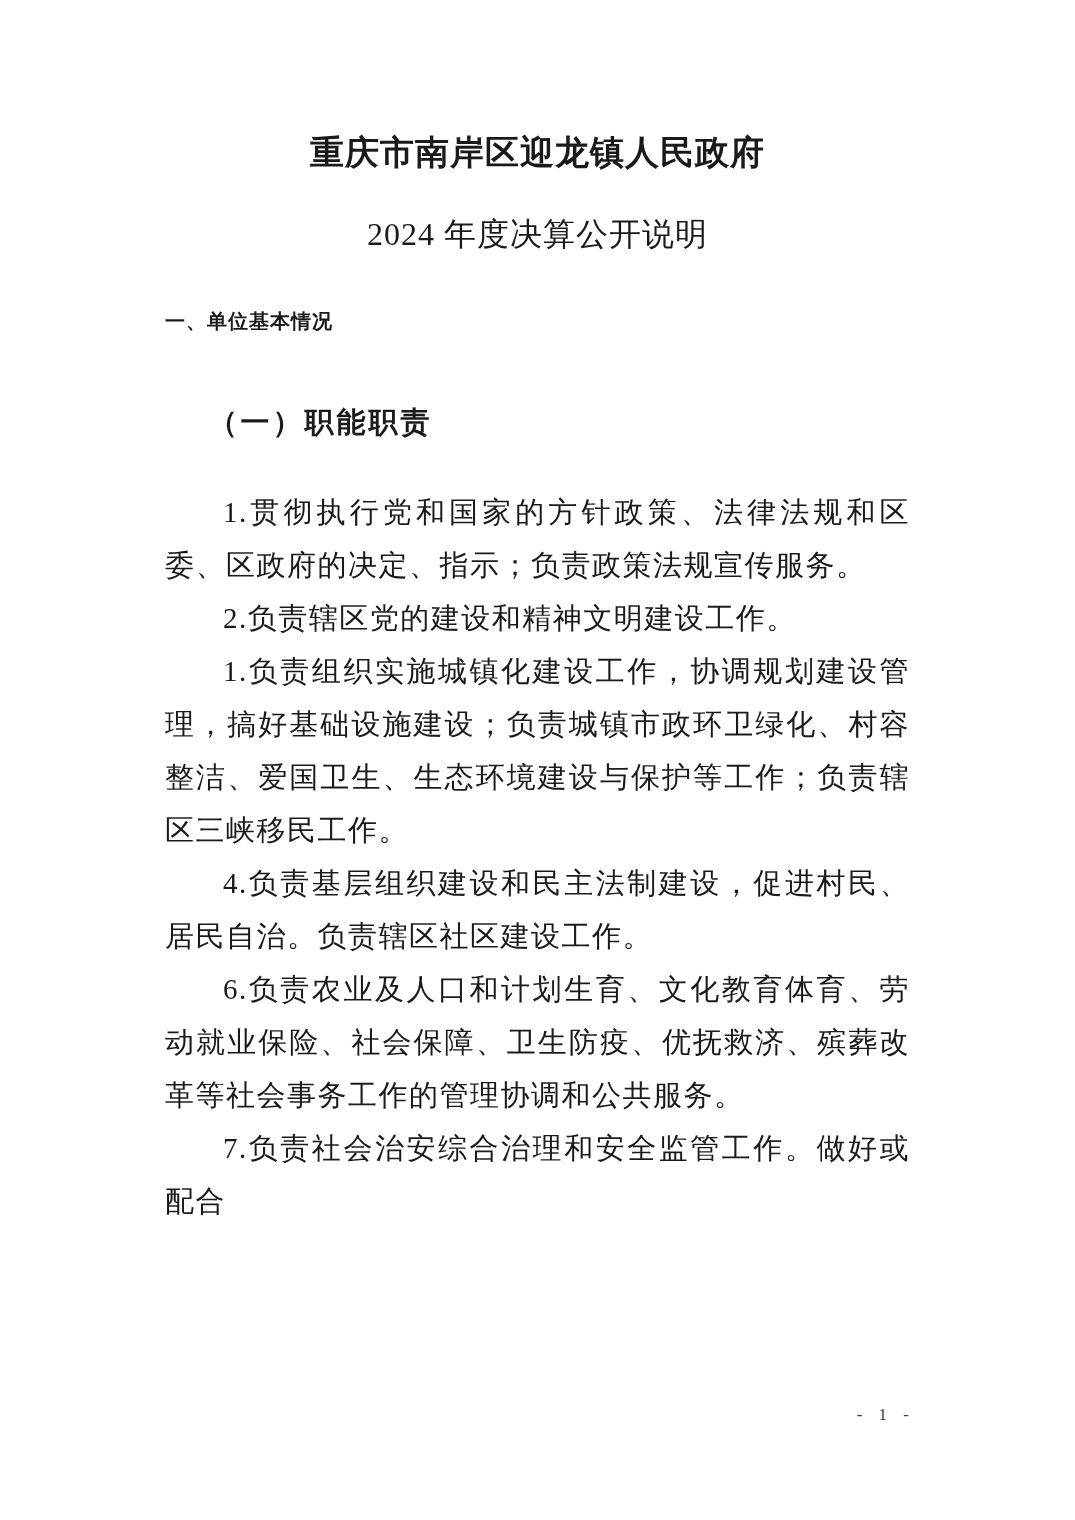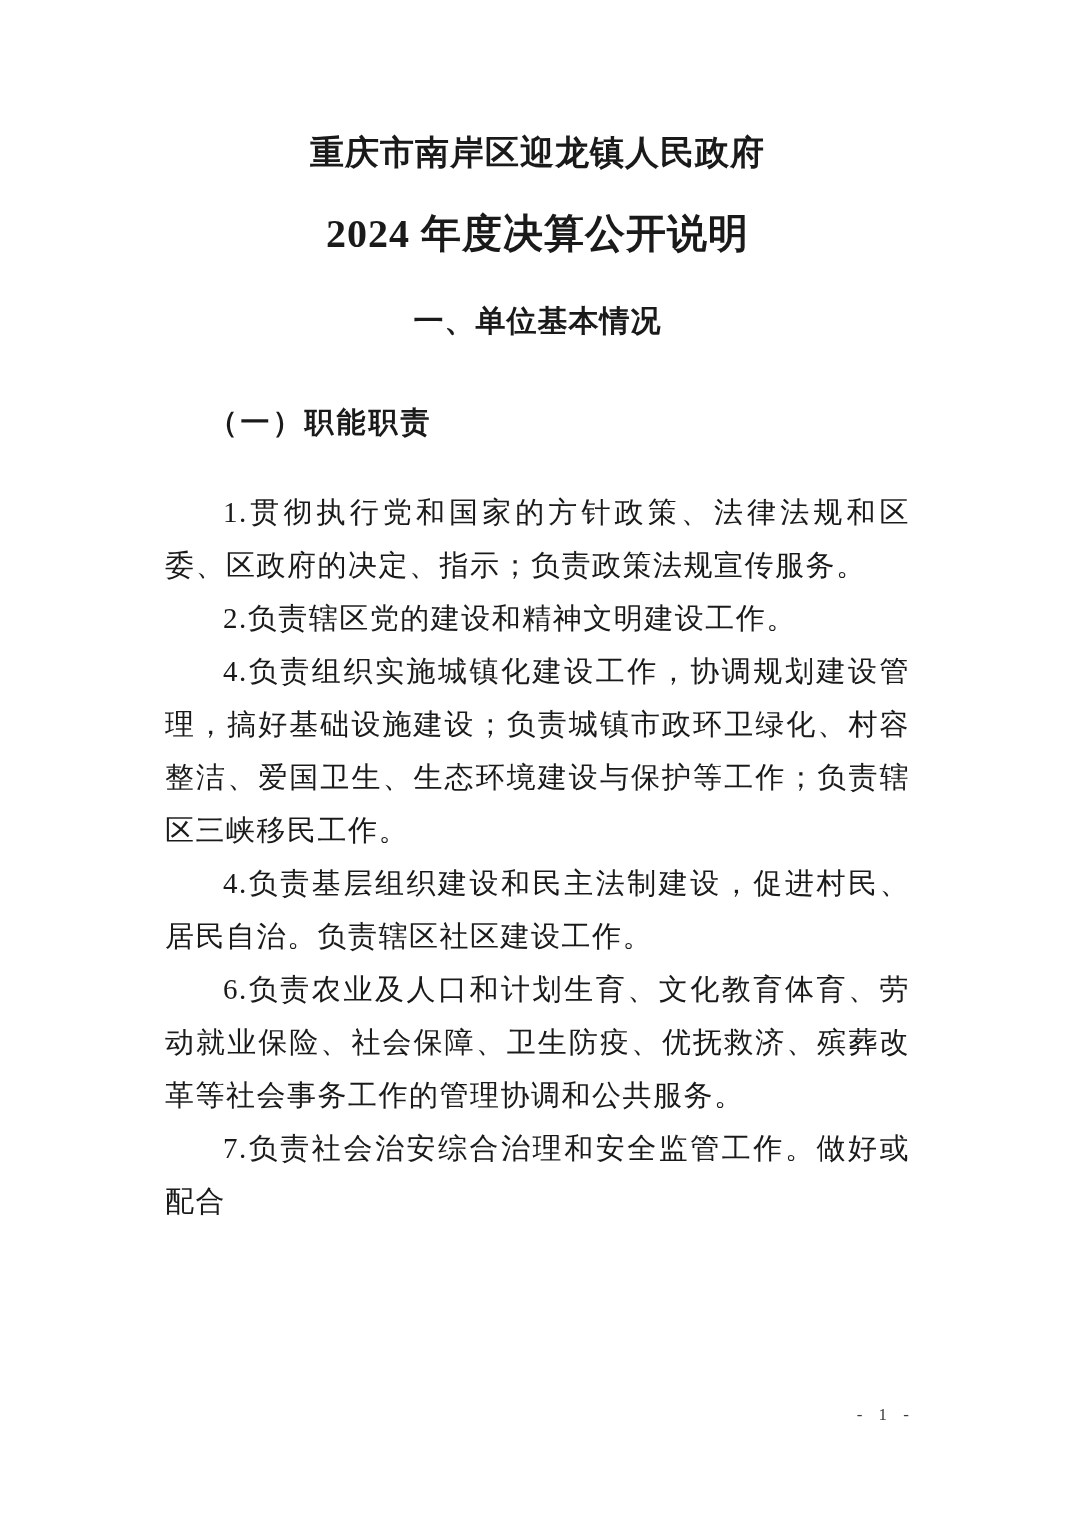--- a/index.html
+++ b/index.html
@@ -23,33 +23,33 @@
     font-family: "Liberation Serif", "DejaVu Serif", serif;
     font-weight: bold;
     font-size: 34px;
     line-height: 46px;
     text-align: center;
     letter-spacing: 1px;
     margin: 0;
   }
   .doc-subtitle {
     font-family: "Liberation Serif", "DejaVu Serif", serif;
-    font-weight: bold;
-    font-size: 40px;
+    font-weight: normal;
+    font-size: 32px;
     line-height: 44px;
     text-align: center;
     letter-spacing: 1px;
     margin: 36px 0 0 0;
   }
   .section-heading {
     font-family: "Liberation Sans", "DejaVu Sans", sans-serif;
     font-weight: bold;
-    font-size: 30px;
+    font-size: 20px;
     line-height: 38px;
-    text-align: center;
+    text-align: left;
     letter-spacing: 1px;
     margin: 46px 0 0 0;
   }
   .sub-heading {
     font-family: "Liberation Serif", "DejaVu Serif", serif;
     font-weight: bold;
     font-size: 29px;
     line-height: 36px;
     text-indent: 1.5em;
     letter-spacing: 3px;
@@ -89,21 +89,21 @@
 
     <h2 class="doc-subtitle">2024 年度决算公开说明</h2>
 
     <h3 class="section-heading">一、单位基本情况</h3>
 
     <h4 class="sub-heading">（一）职能职责</h4>
 
     <div class="body-text">
       <p>1.贯彻执行党和国家的方针政策、法律法规和区委、区政府的决定、指示；负责政策法规宣传服务。</p>
       <p>2.负责辖区党的建设和精神文明建设工作。</p>
-      <p>4.负责组织实施城镇化建设工作，协调规划建设管理，搞好基础设施建设；负责城镇市政环卫绿化、村容整洁、爱国卫生、生态环境建设与保护等工作；负责辖区三峡移民工作。</p>
+      <p>1.负责组织实施城镇化建设工作，协调规划建设管理，搞好基础设施建设；负责城镇市政环卫绿化、村容整洁、爱国卫生、生态环境建设与保护等工作；负责辖区三峡移民工作。</p>
       <p>4.负责基层组织建设和民主法制建设，促进村民、居民自治。负责辖区社区建设工作。</p>
       <p>6.负责农业及人口和计划生育、文化教育体育、劳动就业保险、社会保障、卫生防疫、优抚救济、殡葬改革等社会事务工作的管理协调和公共服务。</p>
       <p>7.负责社会治安综合治理和安全监管工作。做好或配合</p>
     </div>
 
   </div>
 
   <div class="page-number">- 1 -</div>
 </div>
 

